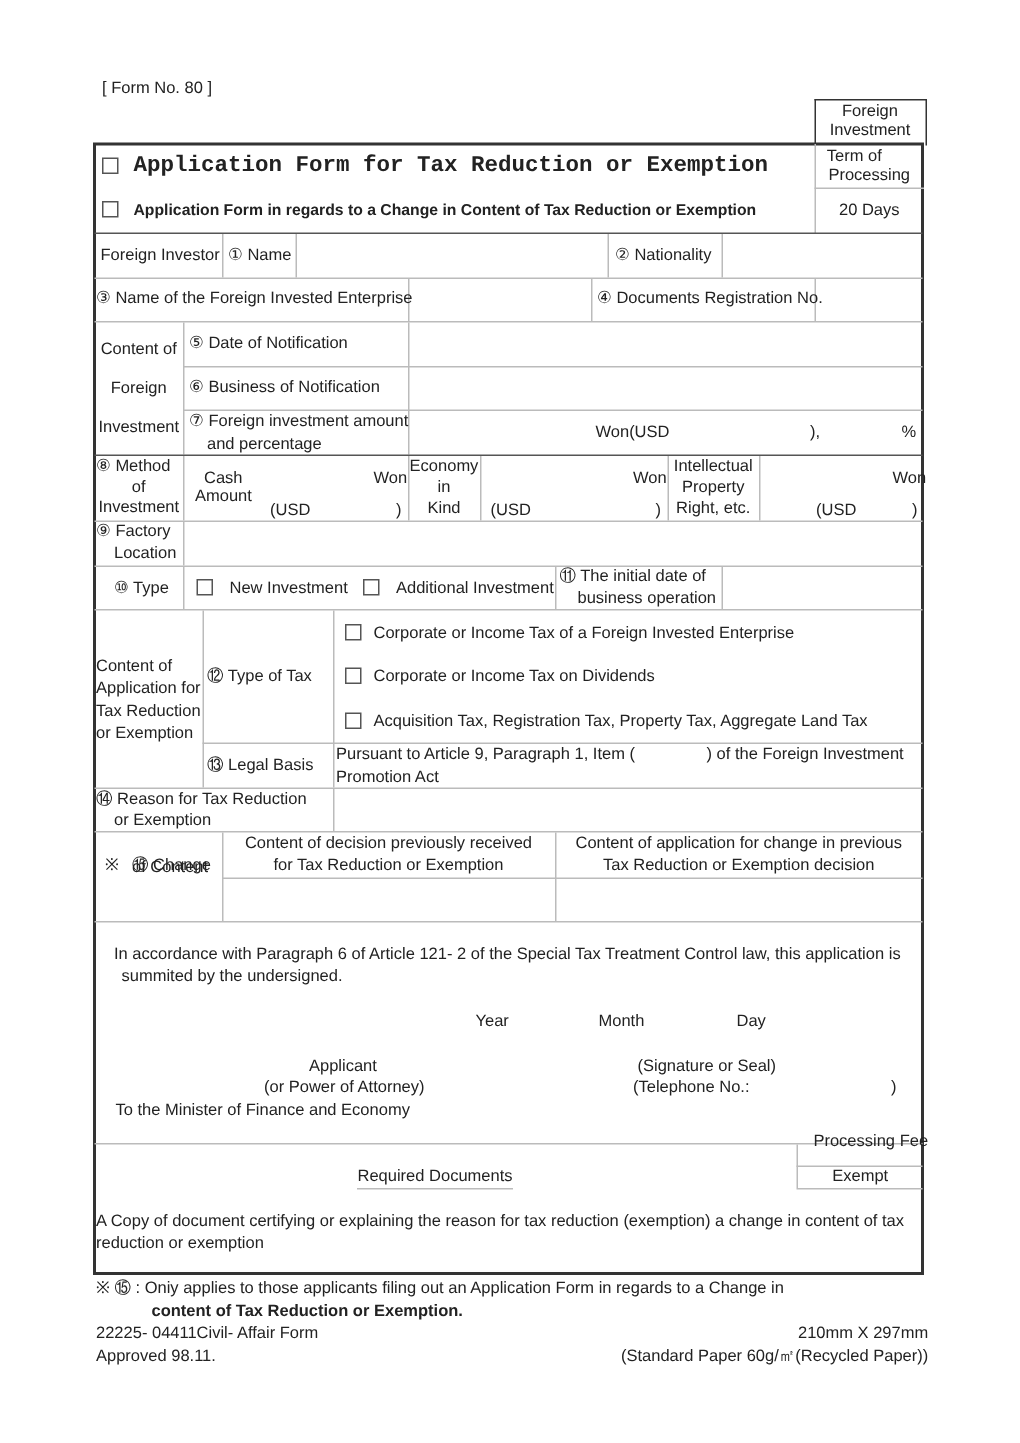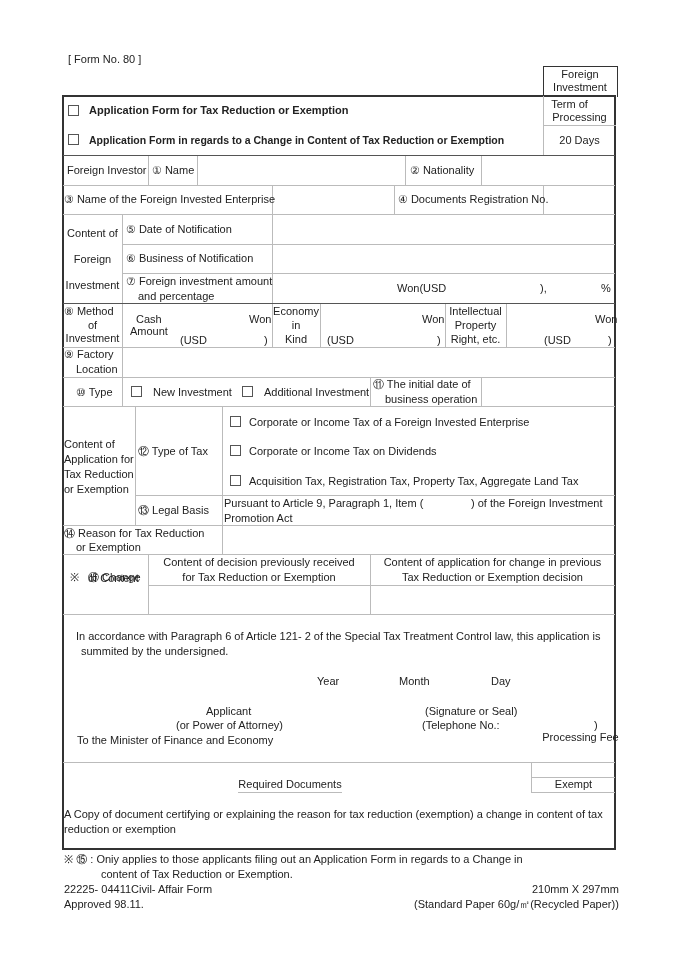--- a/index.html
+++ b/index.html
@@ -23,21 +23,21 @@
 <div class="t c" style="left:543px;top:67px;width:74px;">Foreign</div>
 <div class="t c" style="left:543px;top:80px;width:74px;">Investment</div>
 
 <div class="frame"></div>
 
 <div class="vl" style="left:543px;top:96px;height:60px;"></div>
 <div class="hl" style="left:543px;top:125px;width:73px;"></div>
 <div class="hd" style="left:63px;top:155px;width:552px;"></div>
 
 <div class="cb" style="left:68px;top:105px;"></div>
-<div class="t b" style="left:89px;top:103px;font-size:11px;">Application Form for Tax Reduction or Exemption</div>
+<div class="t b" style="left:89px;top:103px;font-size:15px;font-family:Liberation Mono, monospace;">Application Form for Tax Reduction or Exemption</div>
 <div class="cb" style="left:68px;top:134px;"></div>
 <div class="t b" style="left:89px;top:133px;font-size:10.5px;">Application Form in regards to a Change in Content of Tax Reduction or Exemption</div>
 
 <div class="t c" style="left:543px;top:97px;width:53px;">Term of</div>
 <div class="t c" style="left:543px;top:110px;width:73px;">Processing</div>
 <div class="t c" style="left:543px;top:133px;width:73px;">20 Days</div>
 
 <div class="hl" style="left:63px;top:185px;width:552px;"></div>
 <div class="vl" style="left:148px;top:156px;height:29px;"></div>
 <div class="vl" style="left:197px;top:156px;height:29px;"></div>
@@ -178,24 +178,24 @@
 <div class="t" style="left:422px;top:718px;">(Telephone No.:</div>
 <div class="t" style="left:594px;top:718px;">)</div>
 <div class="abs" style="left:500px;top:718px;width:90px;height:15px;"></div>
 <div class="t" style="left:77px;top:733px;">To the Minister of Finance and Economy</div>
 <div class="hl" style="left:63px;top:762px;width:552px;"></div>
 
 <div class="vl" style="left:531px;top:763px;height:29px;"></div>
 <div class="hl" style="left:531px;top:777px;width:84px;"></div>
 <div class="hl" style="left:531px;top:792px;width:84px;"></div>
 <div class="hl" style="left:238px;top:792px;width:104px;"></div>
-<div class="t c" style="left:531px;top:730px;width:99px;">Processing Fee</div>
+<div class="t c" style="left:531px;top:754px;width:99px;">Processing Fee</div>
 <div class="t c" style="left:531px;top:777px;width:85px;">Exempt</div>
 <div class="t c" style="left:238px;top:777px;width:104px;">Required Documents</div>
 <div class="t" style="left:64px;top:807px;">A Copy of document certifying or explaining the reason for tax reduction (exemption) a change in content of tax</div>
 <div class="t" style="left:64px;top:822px;">reduction or exemption</div>
 
 <div class="t" style="left:64px;top:852px;">※ ⑮ :  Oniy applies to those applicants filing out an Application Form in regards to a Change in</div>
-<div class="t" style="left:101px;top:867px;">content of  Tax Reduction or Exemption.</div>
+<div class="t" style="left:101px;top:867px;font-weight:bold;">content of  Tax Reduction or Exemption.</div>
 <div class="t" style="left:64px;top:882px;">22225- 04411Civil- Affair Form</div>
 <div class="t" style="left:64px;top:897px;">Approved 98.11.</div>
 <div class="t" style="left:532px;top:882px;">210mm X 297mm</div>
 <div class="t" style="left:414px;top:897px;">(Standard Paper 60g/㎡(Recycled Paper))</div>
 
 </body></html>

